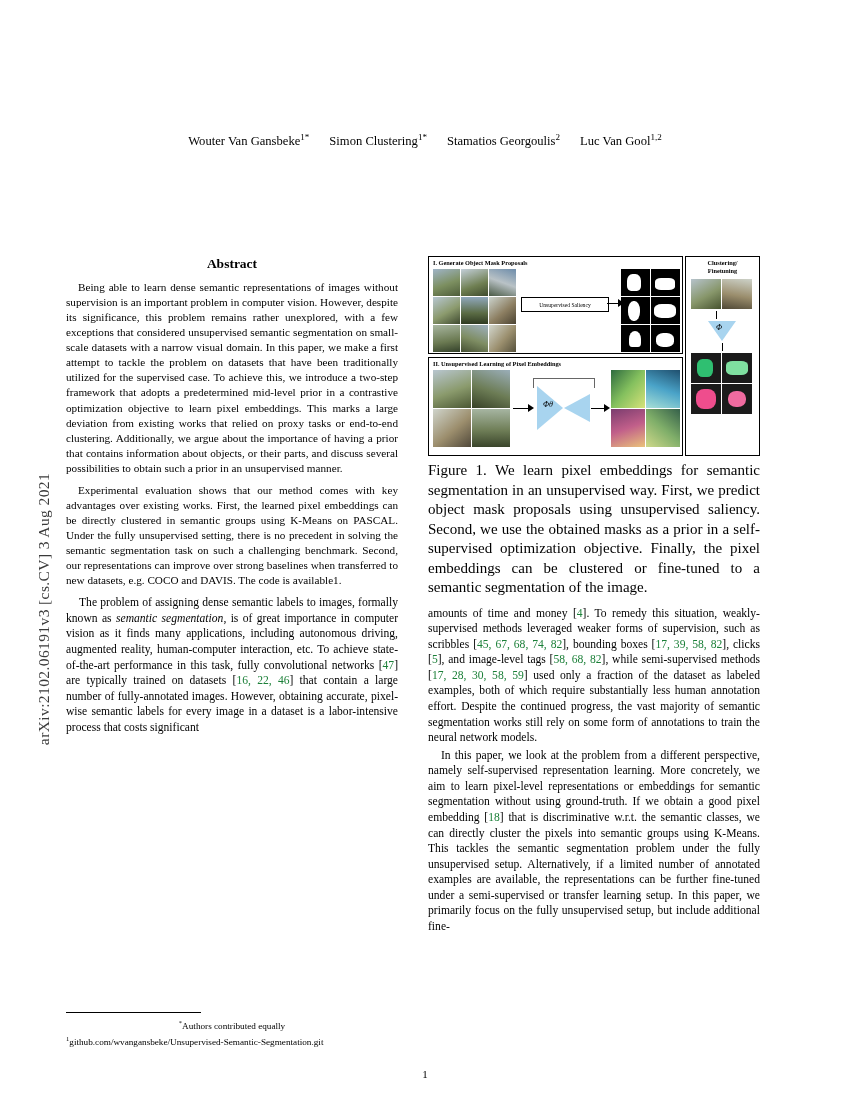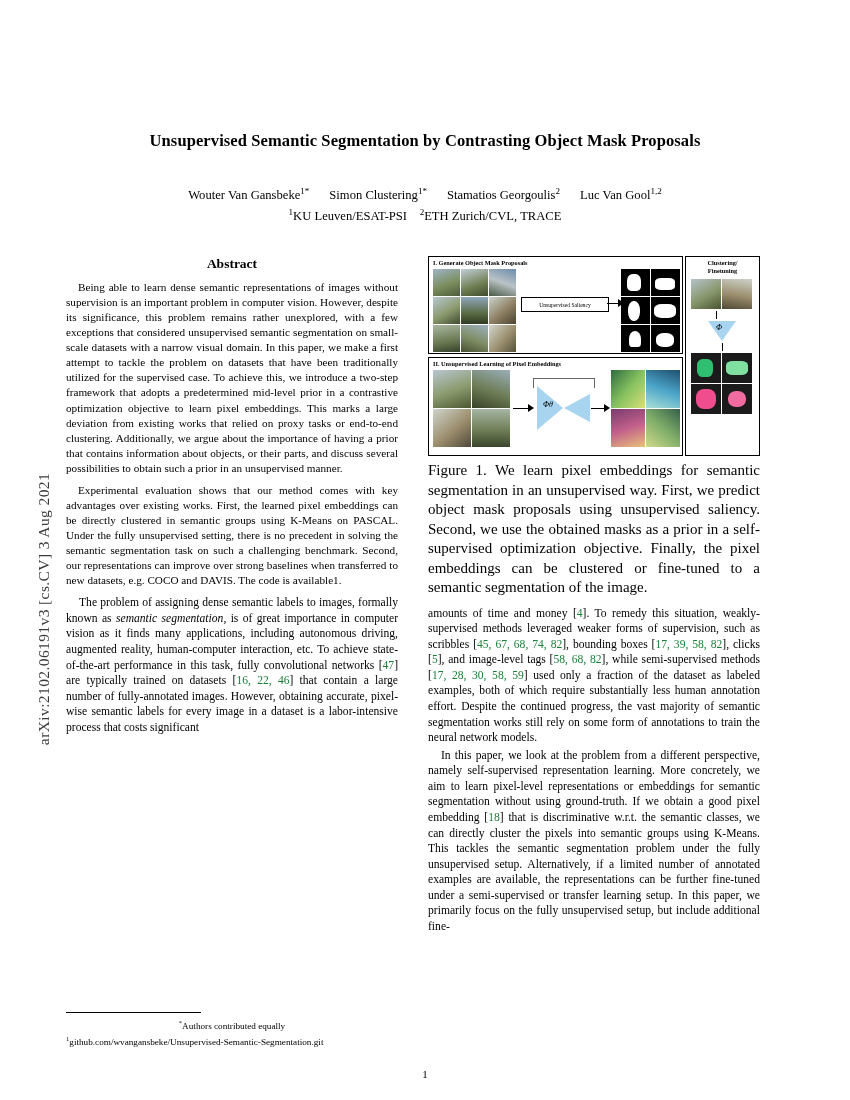--- a/index.html
+++ b/index.html
@@ -198,29 +198,25 @@
   .arrow-line { position: absolute; background: #000; }
 </style>
 </head>
 <body>
 
 <div class="page">
 
   <div class="arxiv-stamp">arXiv:2102.06191v3  [cs.CV]  3 Aug 2021</div>
 
   <div class="content">
-    <div class="title">Unsupervised Semantic Segmentation by Contrasting Object Mask Proposals</div>
 
     <div class="authors">
       <span class="name"><span>Wouter Van Gansbeke</span><sup>1*</sup></span><span class="name"><span>Simon Clustering</span><sup>1*</sup></span><span class="name"><span>Stamatios Georgoulis</span><sup>2</sup></span><span class="name"><span>Luc Van Gool</span><sup>1,2</sup></span>
     </div>
 
-    <div class="affil">
-      <sup>1</sup><span>KU Leuven/ESAT-PSI</span>&nbsp;&nbsp;&nbsp;&nbsp;<sup>2</sup><span>ETH Zurich/CVL, TRACE</span>
-    </div>
   </div>
 
   <div class="cols">
 
     <div class="col col-left">
       <h2 class="sec">Abstract</h2>
       <p class="abs">Being able to learn dense semantic representations of images without supervision is an important problem in computer vision. However, despite its significance, this problem remains rather unexplored, with a few exceptions that considered unsupervised semantic segmentation on small-scale datasets with a narrow visual domain. In this paper, we make a first attempt to tackle the problem on datasets that have been traditionally utilized for the supervised case. To achieve this, we introduce a two-step framework that adopts a predetermined mid-level prior in a contrastive optimization objective to learn pixel embeddings. This marks a large deviation from existing works that relied on proxy tasks or end-to-end clustering. Additionally, we argue about the importance of having a prior that contains information about objects, or their parts, and discuss several possibilities to obtain such a prior in an unsupervised manner.</p>
       <p class="abs">Experimental evaluation shows that our method comes with key advantages over existing works. First, the learned pixel embeddings can be directly clustered in semantic groups using K-Means on PASCAL. Under the fully unsupervised setting, there is no precedent in solving the semantic segmentation task on such a challenging benchmark. Second, our representations can improve over strong baselines when transferred to new datasets, e.g. COCO and DAVIS. The code is available1.</p>
 
       <p class="body"><span>The problem of assigning dense semantic labels to images, formally known as </span><i>semantic segmentation</i><span>, is of great importance in computer vision as it finds many applications, including autonomous driving, augmented reality, human-computer interaction, etc. To achieve state-of-the-art performance in this task, fully convolutional networks [</span><span class="cite">47</span><span>] are typically trained on datasets [</span><span class="cite">16, 22, 46</span><span>] that contain a large number of fully-annotated images. However, obtaining accurate, pixel-wise semantic labels for every image in a dataset is a labor-intensive process that costs significant</span></p>

